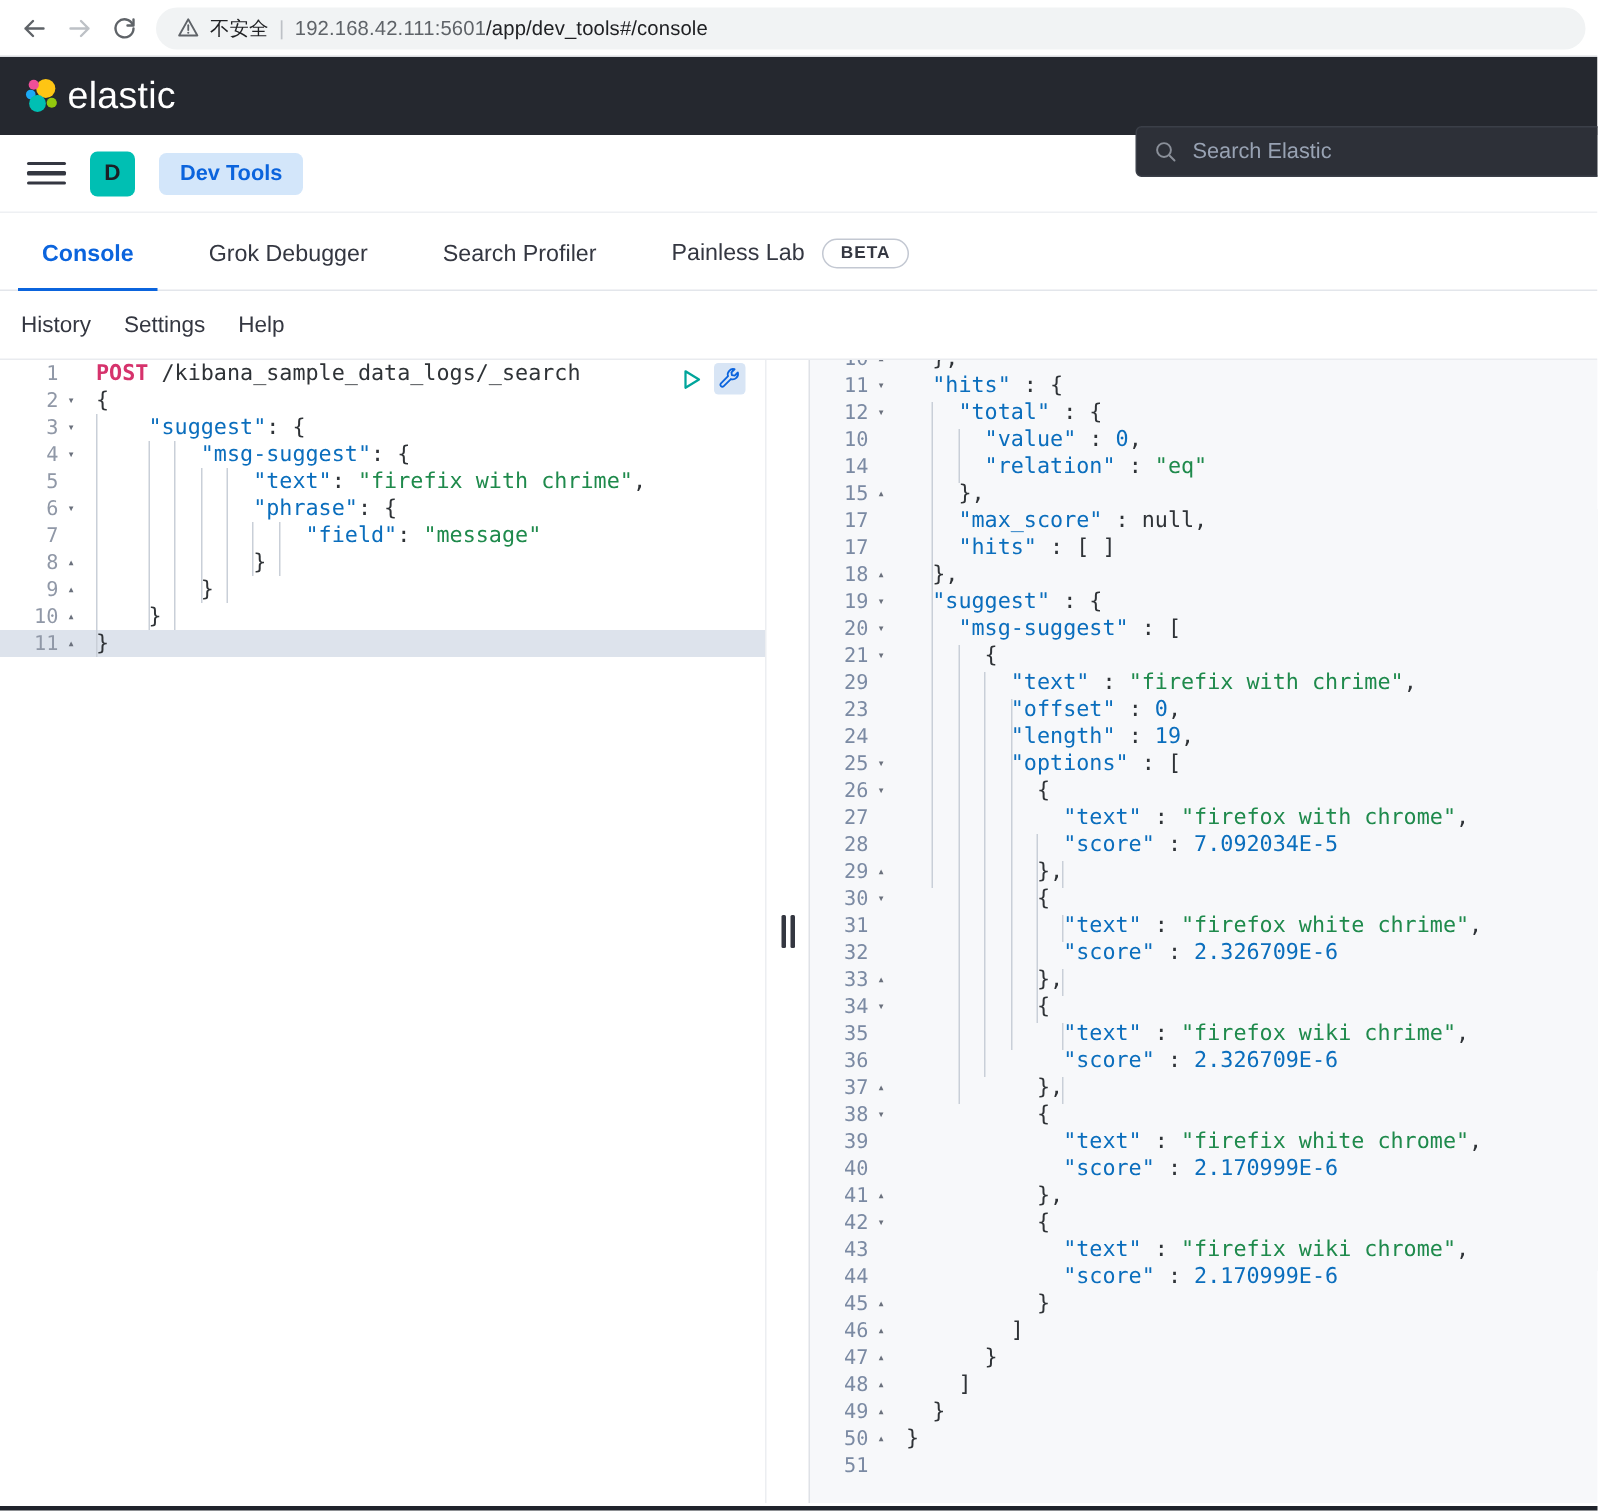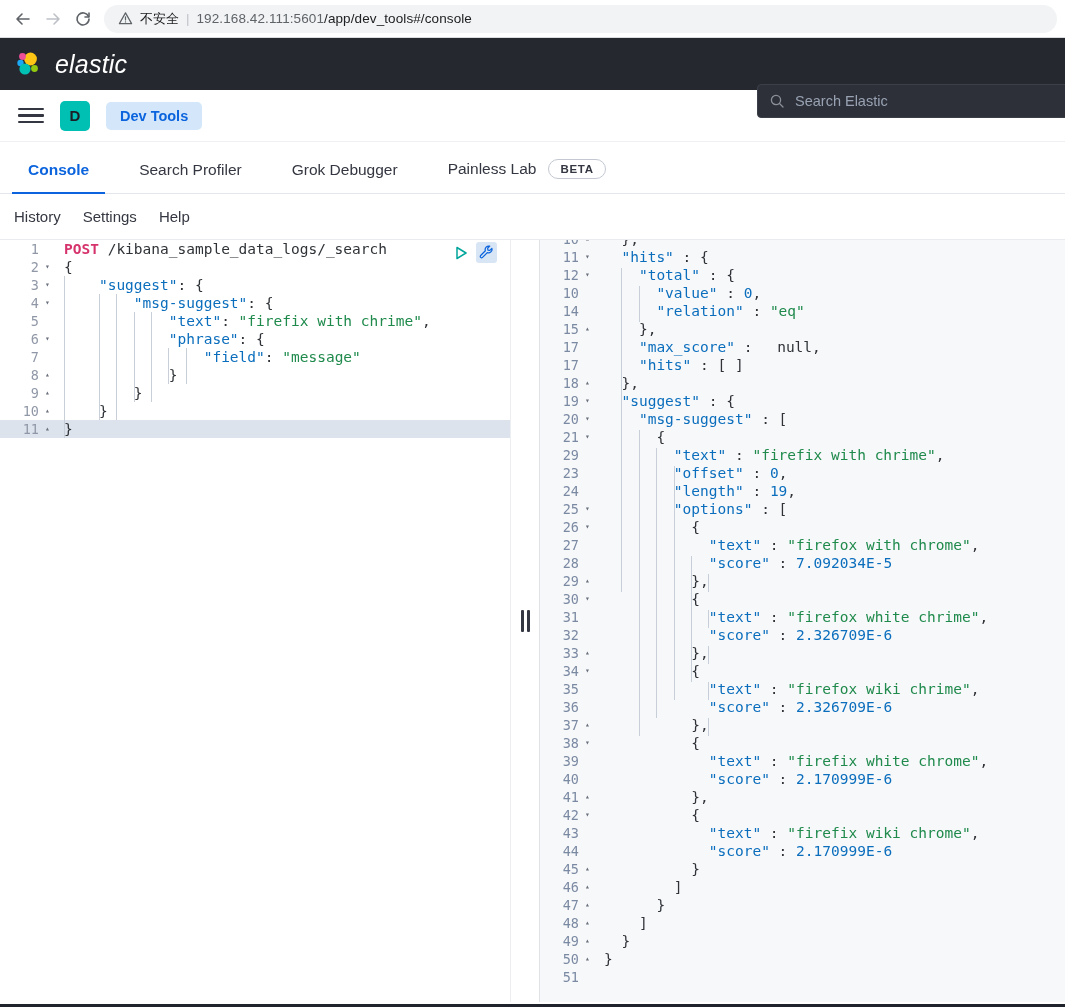--- a/index.html
+++ b/index.html
@@ -57,21 +57,21 @@
 
   
   .elastic-header {
     height: 52px;
     background: #25282f;
     display: flex;
     align-items: center;
     padding: 0 0 0 14px;
     position: relative;
   }
-  .brand { display: flex; align-items: center; gap: 11px; font-style: italic; }
+  .brand { display: flex; align-items: center; gap: 1px; }
   .brand-logo { width: 30px; height: 30px; position: relative; flex: none; }
   .brand-name {
     color: #ffffff;
     font-size: 25px;
     font-weight: 400;
     letter-spacing: .2px;
   }
   .global-search {
     position: absolute;
     left: 757px; top: 46px;
@@ -253,21 +253,21 @@
   .output-pane .gutter { color: #7b8aa3; }
   .output-clip { position: absolute; left: 0; top: -10px; width: 100%; }
 
   
   .t-method { color: #d6336c; font-weight: 600; text-align: right; }
   .t-url    { color: #2f3337; }
   .t-key    { color: #0b6ebd; }
   .t-str    { color: #1f8a4c; }
   .t-num    { color: #0b6ebd; }
   .t-punc   { color: #2f3337; }
-  .t-null   { color: #2f3337; margin-left: 16px; }
+  .t-null   { color: #2f3337; }
 
   
   .indent-guides {
     position: absolute;
     top: 0; left: 0;
     pointer-events: none;
     z-index: 3;
   }
   .iguide { position: absolute; width: 1px; background: #c9cfd8; }
 
@@ -364,24 +364,24 @@
   </div>
   <div class="space-avatar">D</div>
   <div class="crumb-pill">Dev Tools</div>
 </div>
 
 <div class="app-tabs" id="app-tabs">
     <div class="app-tab active">
       <span>Console</span>
     </div>
     <div class="app-tab">
-      <span>Search Profiler</span>
+      <span>Grok Debugger</span>
     </div>
     <div class="app-tab">
-      <span>Grok Debugger</span>
+      <span>Search Profiler</span>
     </div>
     <div class="app-tab">
       <span>Painless Lab</span>
       <span class="beta-badge">BETA</span>
     </div>
   </div>
 
 <div class="sub-nav" id="sub-nav">
     <div class="sub-nav-item">History</div>
     <div class="sub-nav-item">Settings</div>

